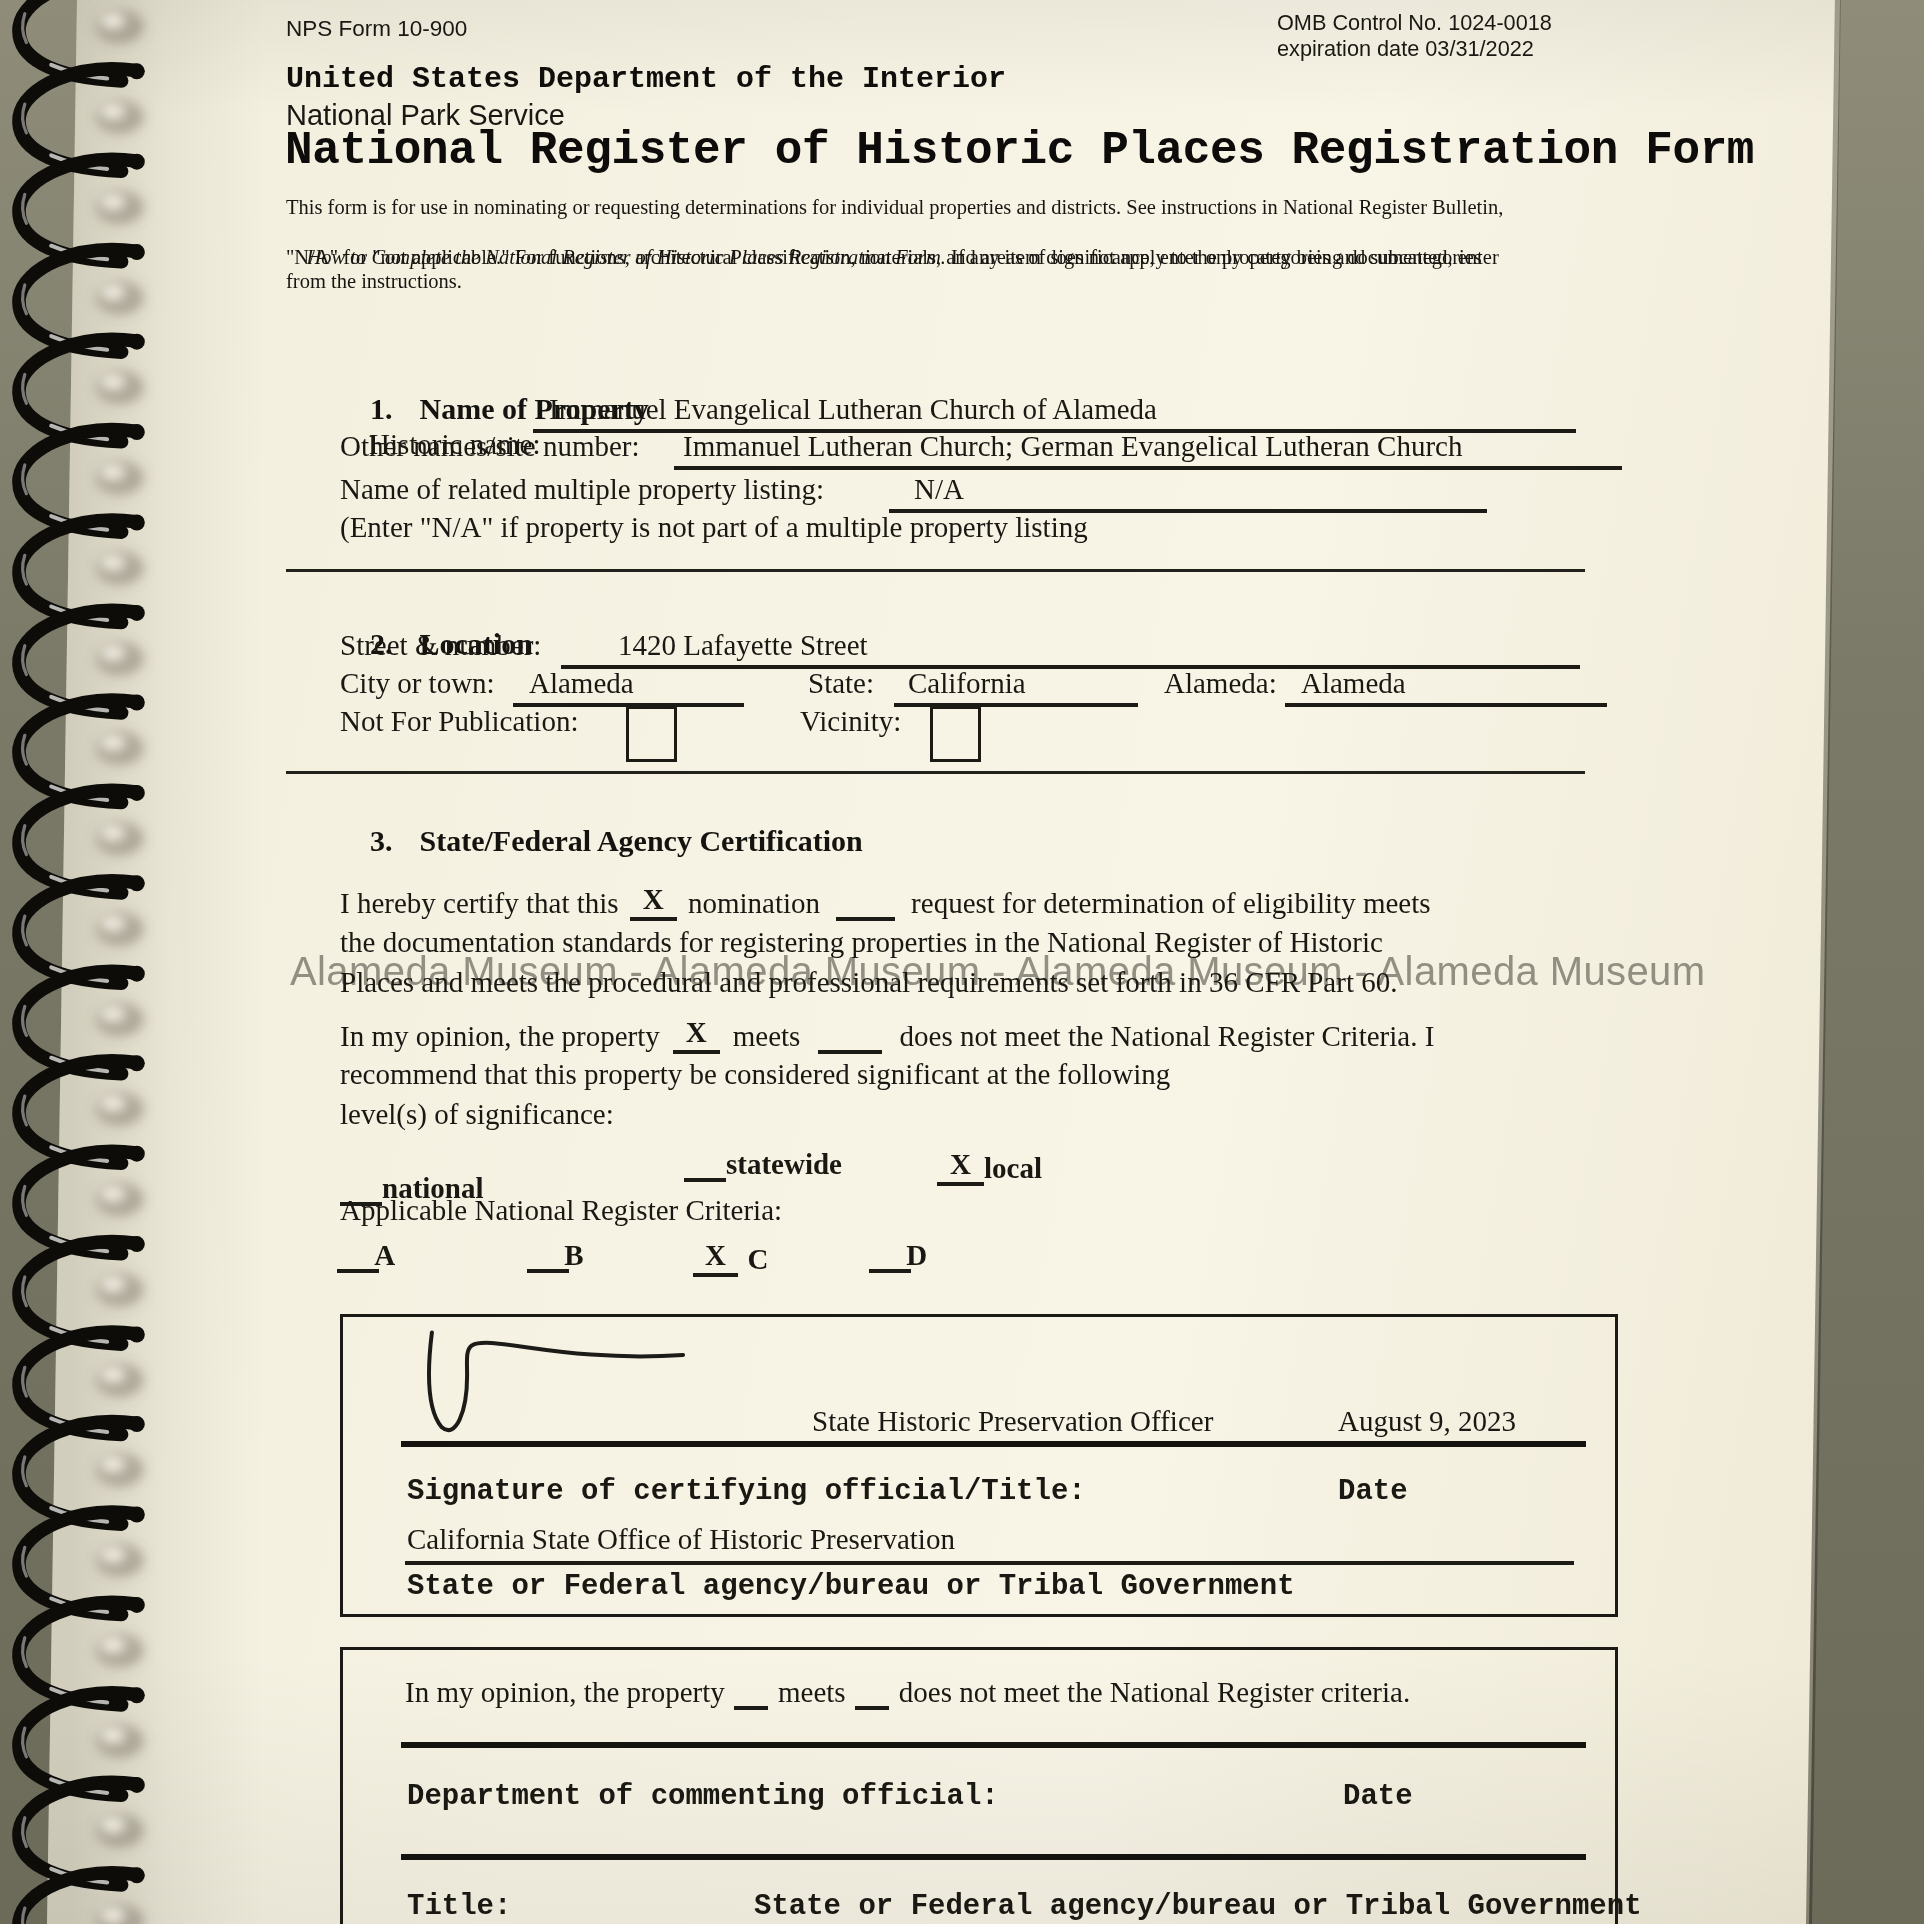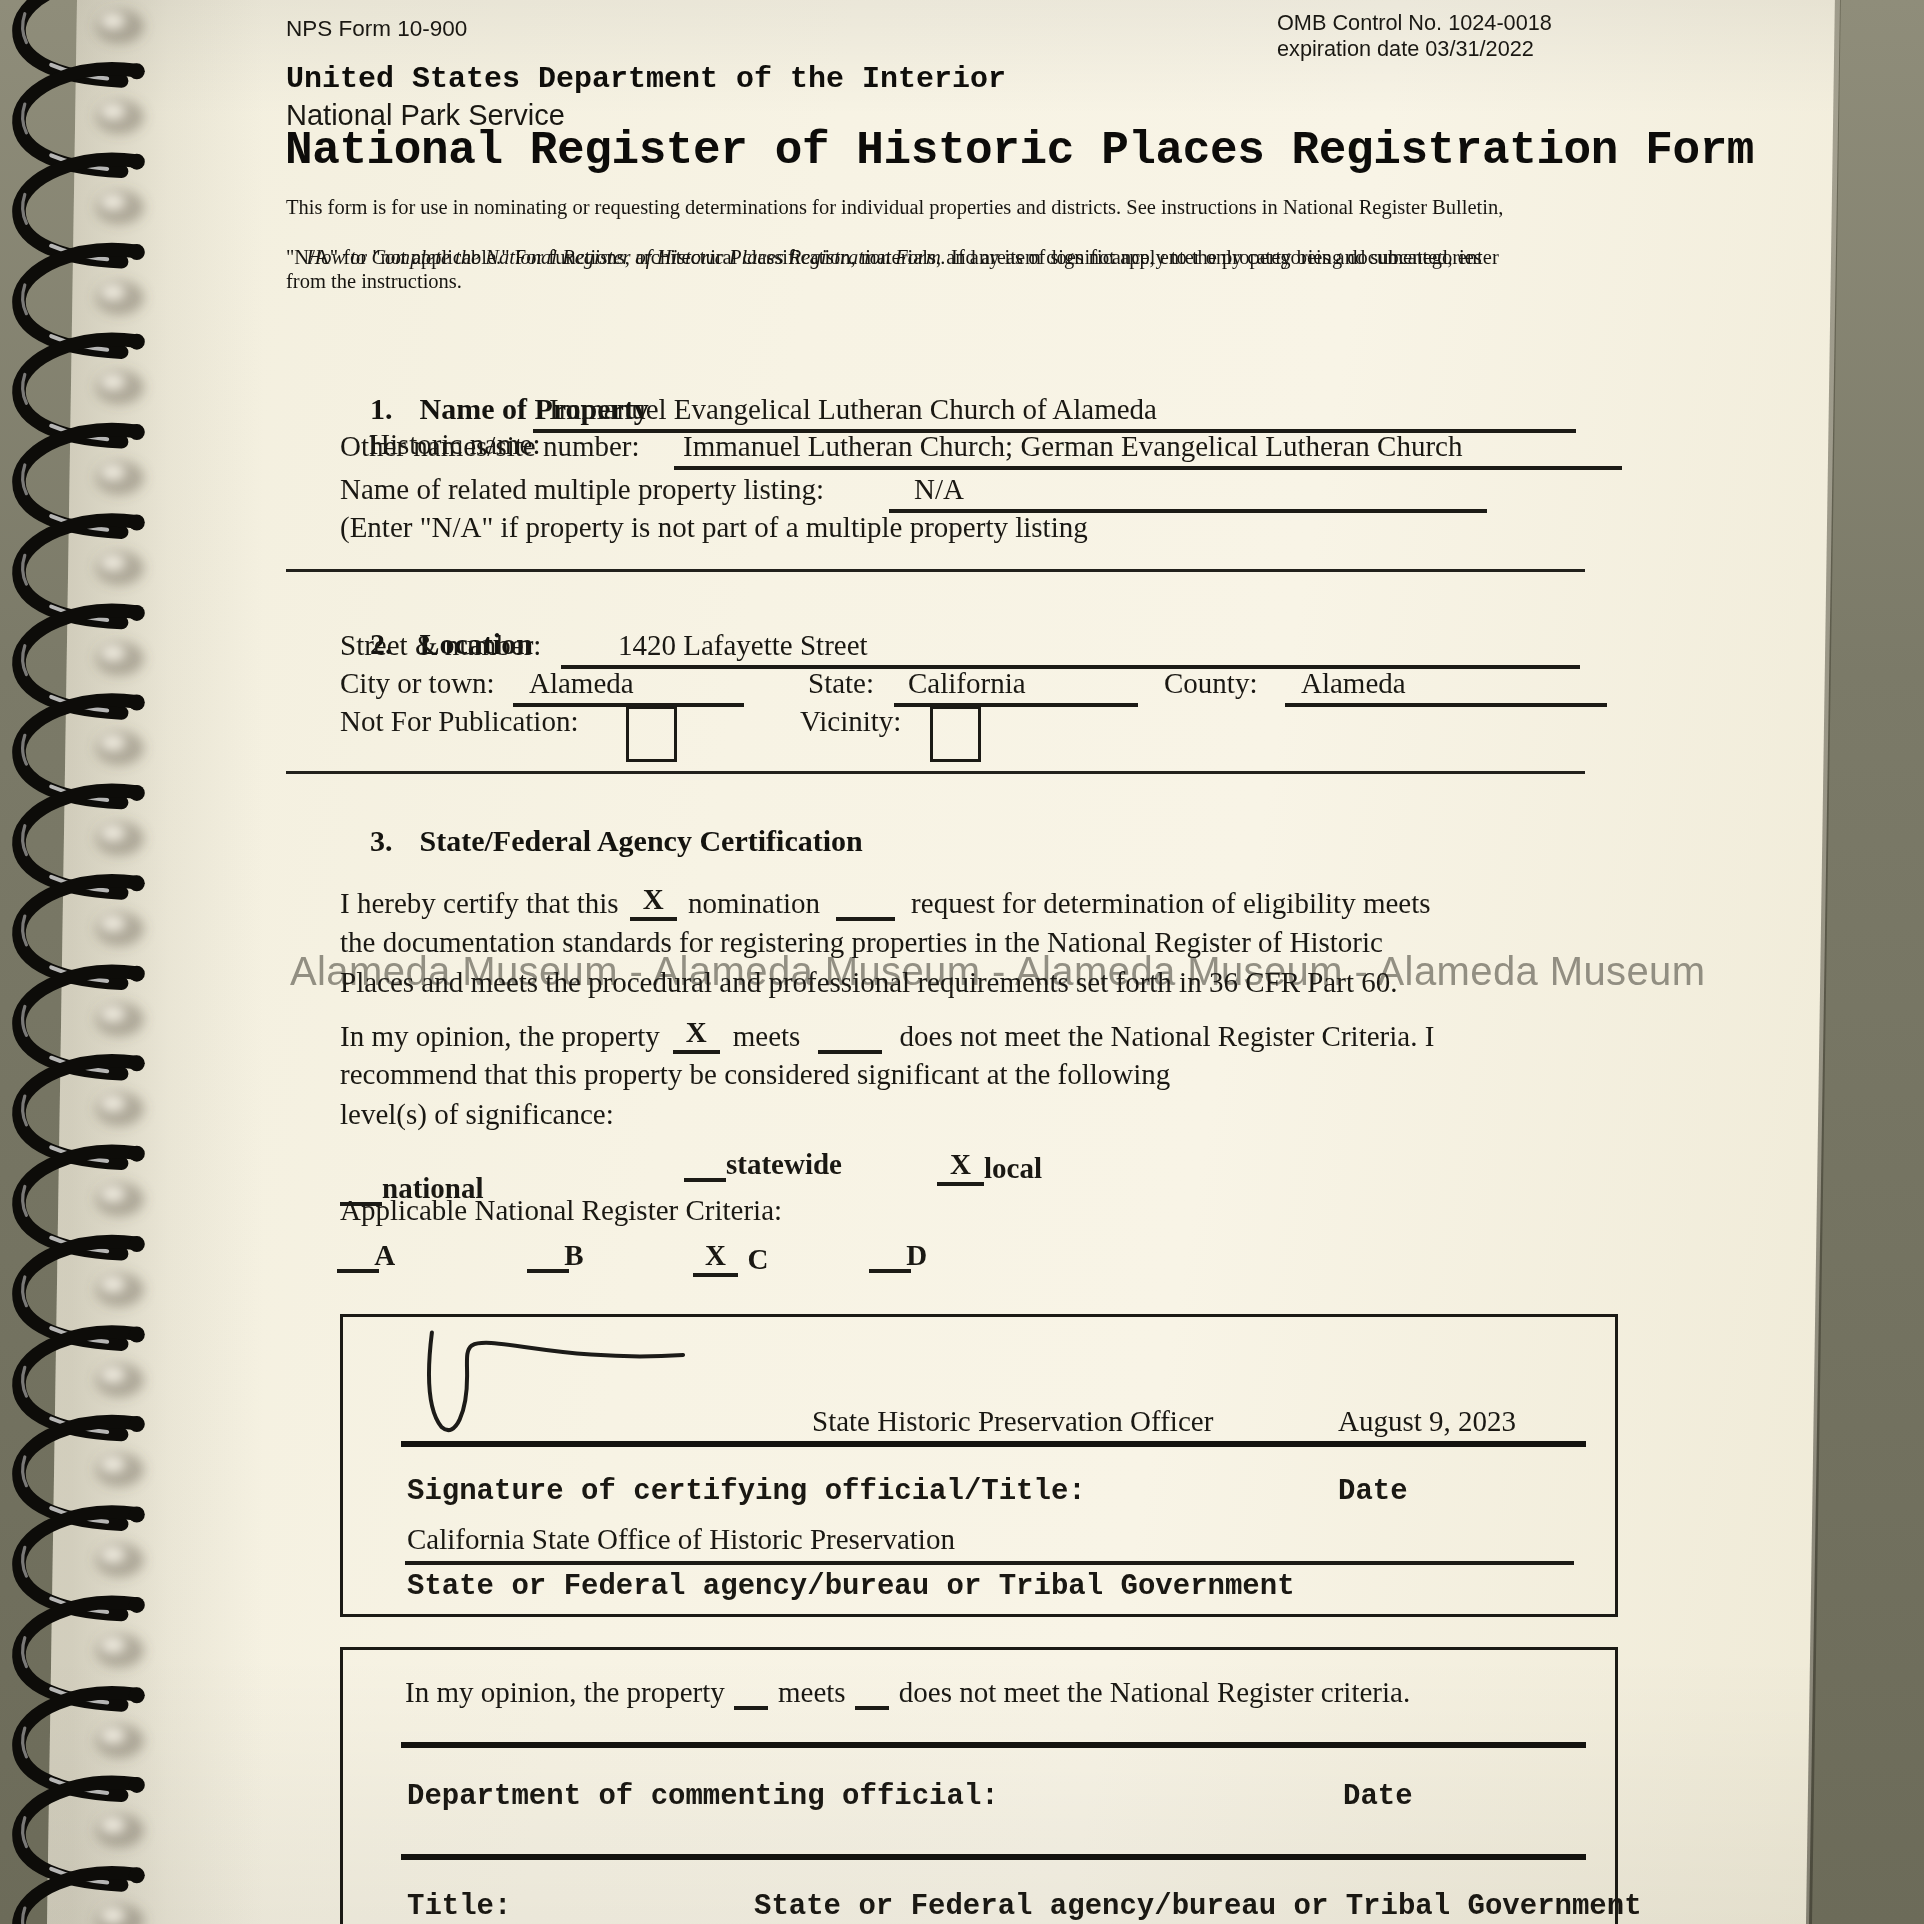--- a/index.html
+++ b/index.html
@@ -107,21 +107,21 @@
   <div class="abs" style="left:340px; top:628px; font-size:29px; line-height:35px;">Street &amp; number:</div>
   <div class="abs" style="left:618px; top:628px; font-size:29px; line-height:35px;">1420 Lafayette Street</div>
   <div class="rule" style="left:561px; top:665px; width:1019px;"></div>
 
   <div class="abs" style="left:340px; top:666px; font-size:29px; line-height:35px;">City or town:</div>
   <div class="abs" style="left:529px; top:666px; font-size:29px; line-height:35px;">Alameda</div>
   <div class="rule" style="left:513px; top:703px; width:231px;"></div>
   <div class="abs" style="left:808px; top:666px; font-size:29px; line-height:35px;">State:</div>
   <div class="abs" style="left:908px; top:666px; font-size:29px; line-height:35px;">California</div>
   <div class="rule" style="left:894px; top:703px; width:244px;"></div>
-  <div class="abs" style="left:1164px; top:666px; font-size:29px; line-height:35px;">County:</div>
+  <div class="abs" style="left:1164px; top:666px; font-size:29px; line-height:35px;">Alameda:</div>
   <div class="abs" style="left:1301px; top:666px; font-size:29px; line-height:35px;">Alameda</div>
   <div class="rule" style="left:1285px; top:703px; width:322px;"></div>
 
   <div class="abs" style="left:340px; top:704px; font-size:29px; line-height:35px;">Not For Publication:</div>
   <div class="cb" style="left:626px; top:706px;"></div>
   <div class="abs" style="left:800px; top:704px; font-size:29px; line-height:35px;">Vicinity:</div>
   <div class="cb" style="left:930px; top:706px;"></div>
 
   <div class="hr" style="left:286px; top:771px; width:1299px;"></div>
 

